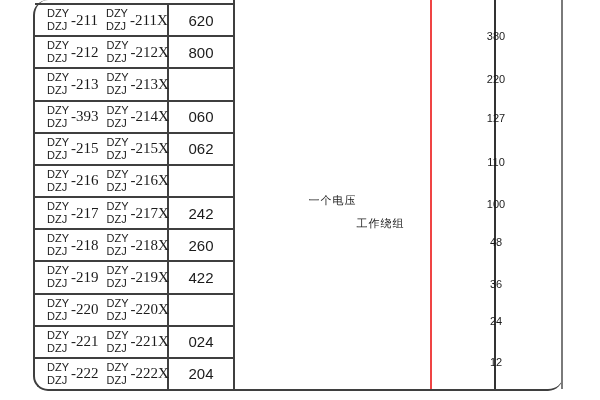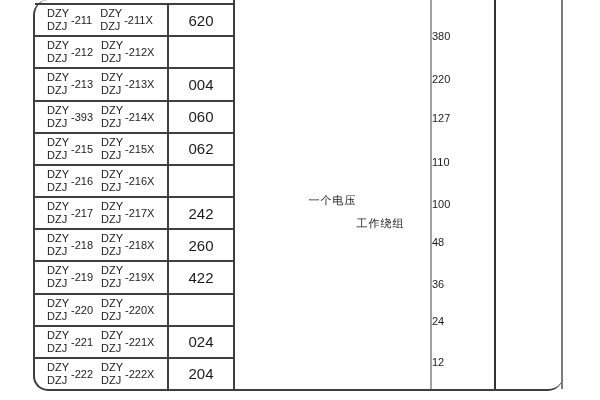--- a/index.html
+++ b/index.html
@@ -58,27 +58,27 @@
     font-size: 15px;
   }
   .pair { display: flex; align-items: center; gap: 2px; }
   .stack {
     display: flex;
     flex-direction: column;
     font-size: 11px;
     line-height: 13px;
     white-space: nowrap;
   }
-  .suffix { font-size: 11px; white-space: nowrap; }
+  .suffix { font-size: 15px; white-space: nowrap; font-family: Liberation Serif, serif; }
 
   
   .winding-col {
     width: 197px;
     box-sizing: border-box;
-    border-right: 2px solid #a3a3a3;
+    border-right: 2px solid #ef4444;
     position: relative;
     font-size: 11px;
   }
   .cn-line {
     position: absolute;
     width: 100%;
     text-align: center;
     letter-spacing: 1px;
   }
   .cn-line.l1 { top: 193px; }
@@ -88,20 +88,22 @@
   .voltage-col {
     width: 64px;
     box-sizing: border-box;
     border-right: 2px solid #333333;
     position: relative;
     font-size: 11px;
   }
   .v-val {
     position: absolute;
     width: 100%;
+    text-align: center;
+    margin-left: 33px;
   }
 
   
   .empty-col {
     flex: 1;
     box-sizing: border-box;
     border-right: 2px solid #7a7a7a;
   }
 </style>
 </head>
@@ -142,40 +144,40 @@
         <span class="suffix">-212</span>
       </div>
       <div class="pair">
         <div class="stack">
           <span>DZY</span>
           <span>DZJ</span>
         </div>
         <span class="suffix">-212X</span>
       </div>
     </div>
+    <div class="value-cell">
+      <span>800</span>
+    </div>
   </div>
   <div class="row">
     <div class="model-cell">
       <div class="pair">
         <div class="stack">
           <span>DZY</span>
           <span>DZJ</span>
         </div>
         <span class="suffix">-213</span>
       </div>
       <div class="pair">
         <div class="stack">
           <span>DZY</span>
           <span>DZJ</span>
         </div>
         <span class="suffix">-213X</span>
       </div>
-    </div>
-    <div class="value-cell">
-      <span>004</span>
     </div>
   </div>
   <div class="row">
     <div class="model-cell">
       <div class="pair">
         <div class="stack">
           <span>DZY</span>
           <span>DZJ</span>
         </div>
         <span class="suffix">-393</span>

